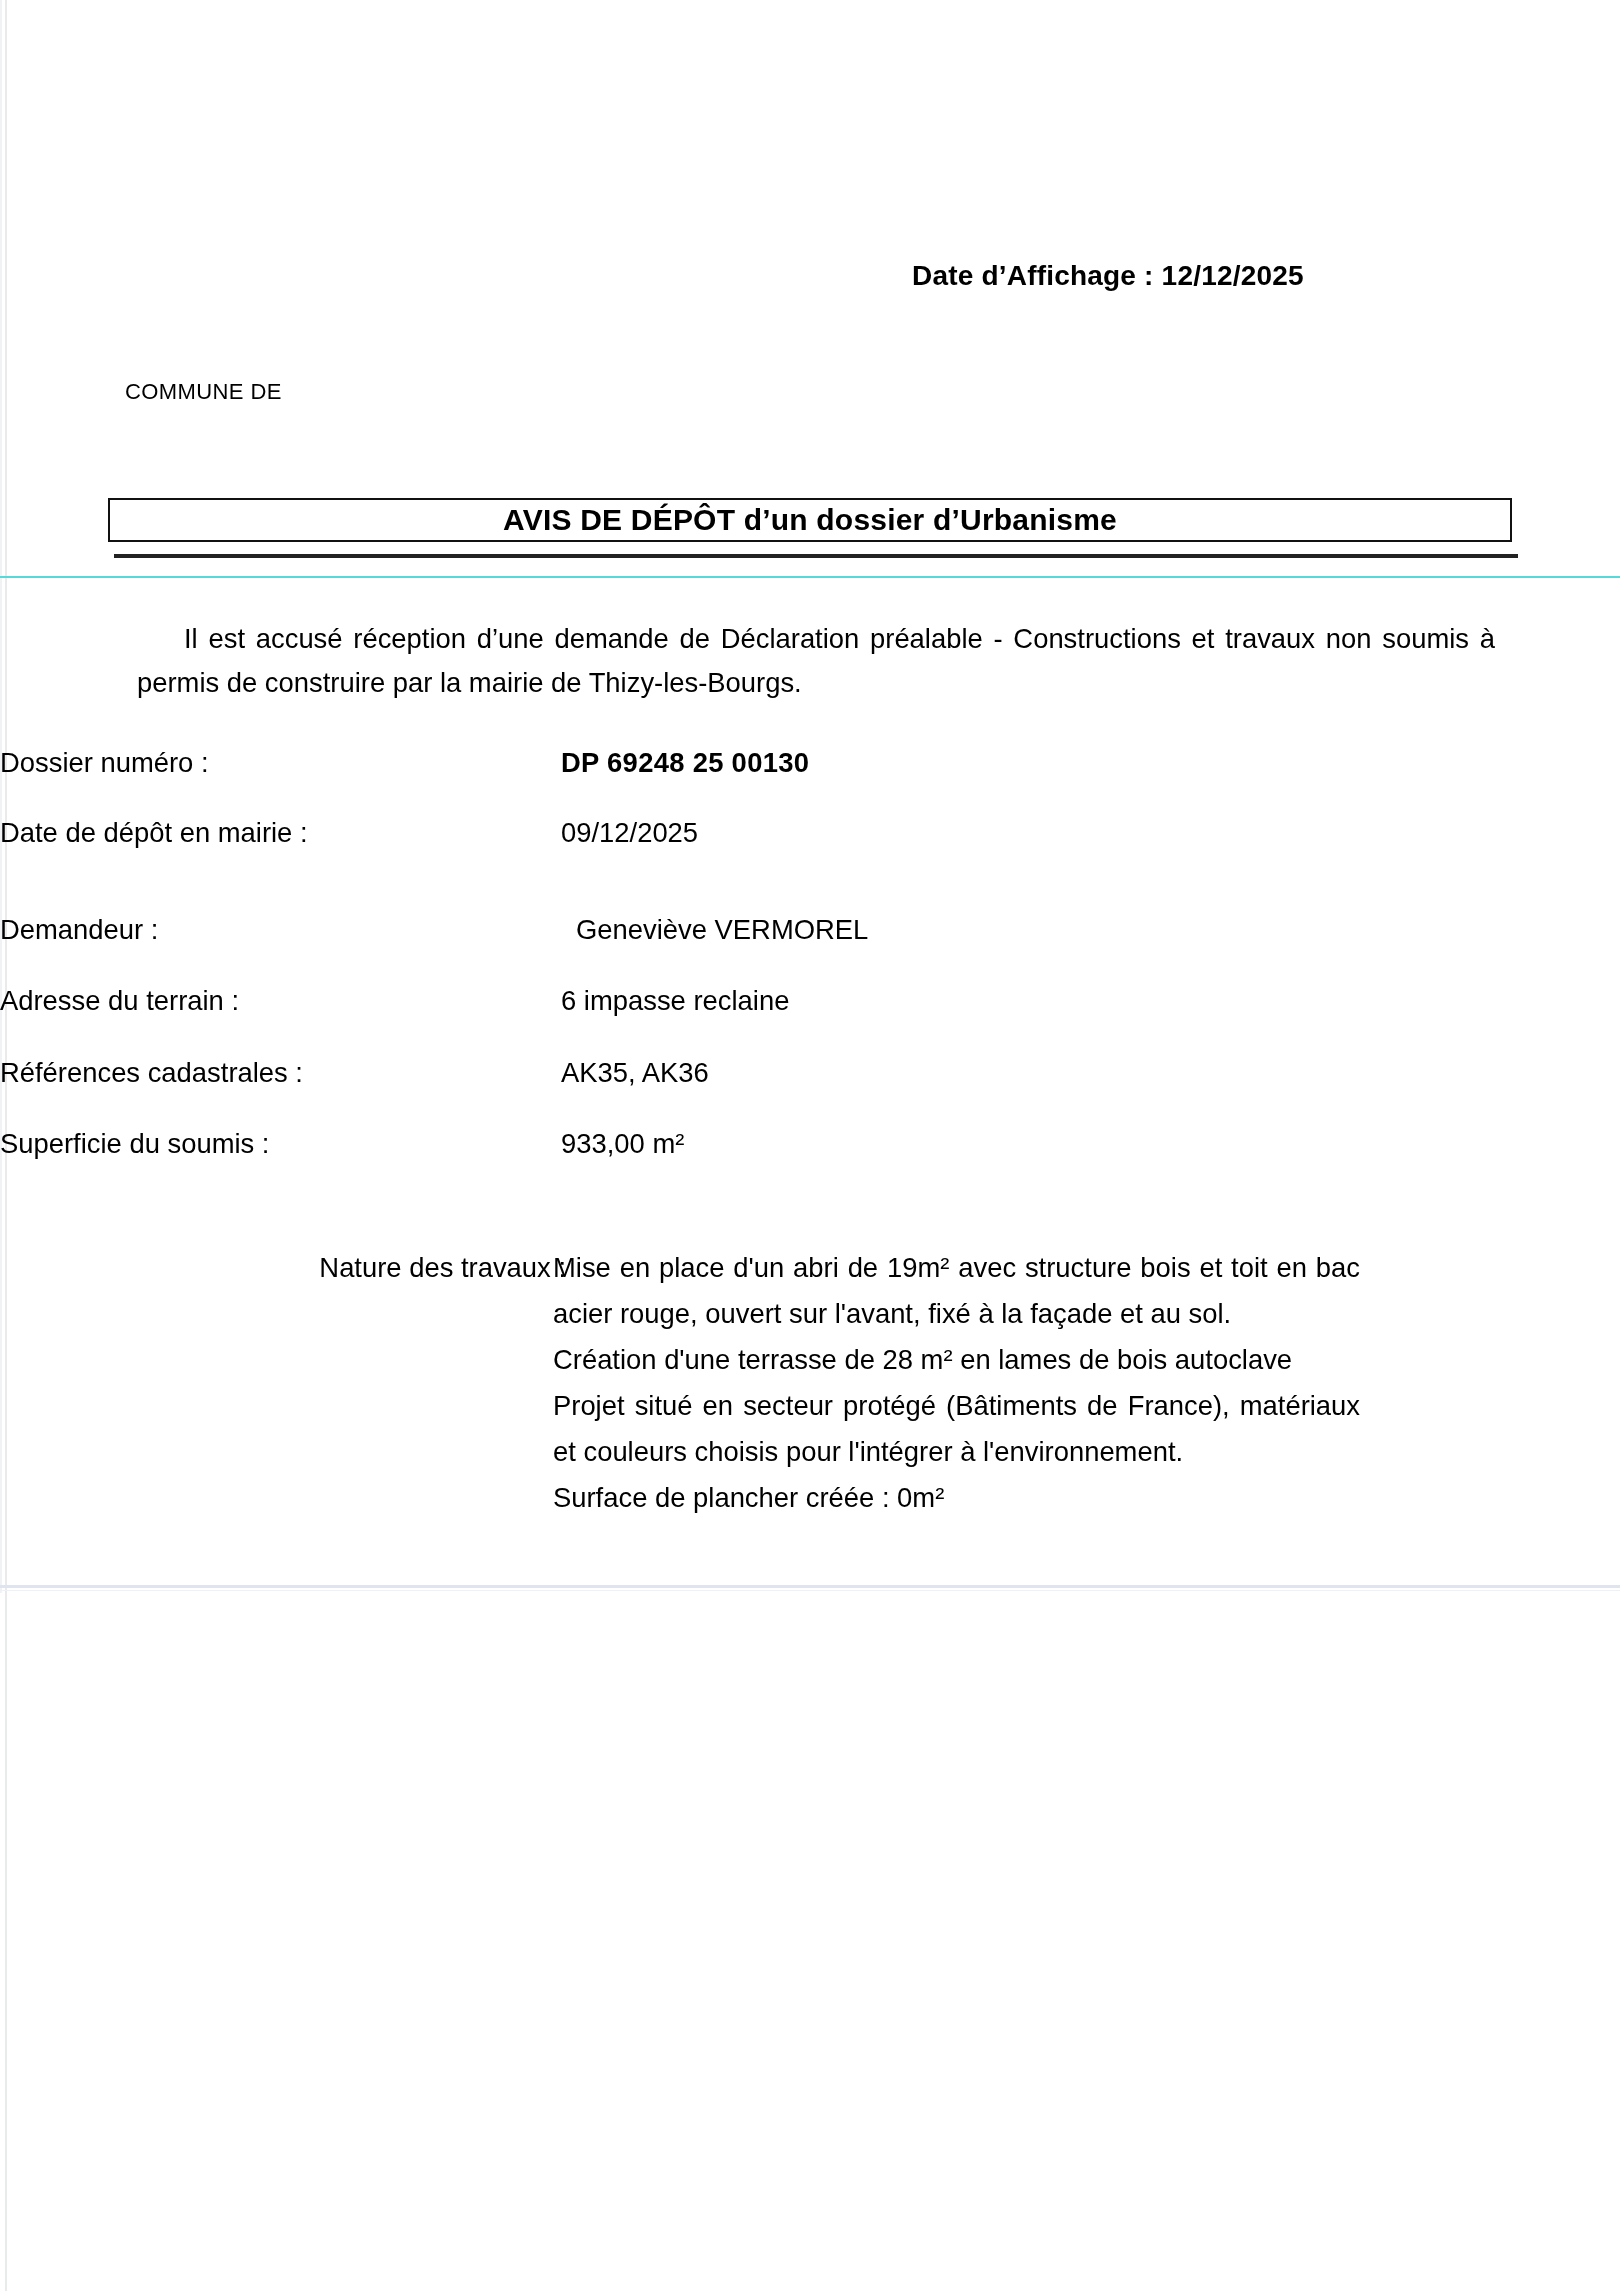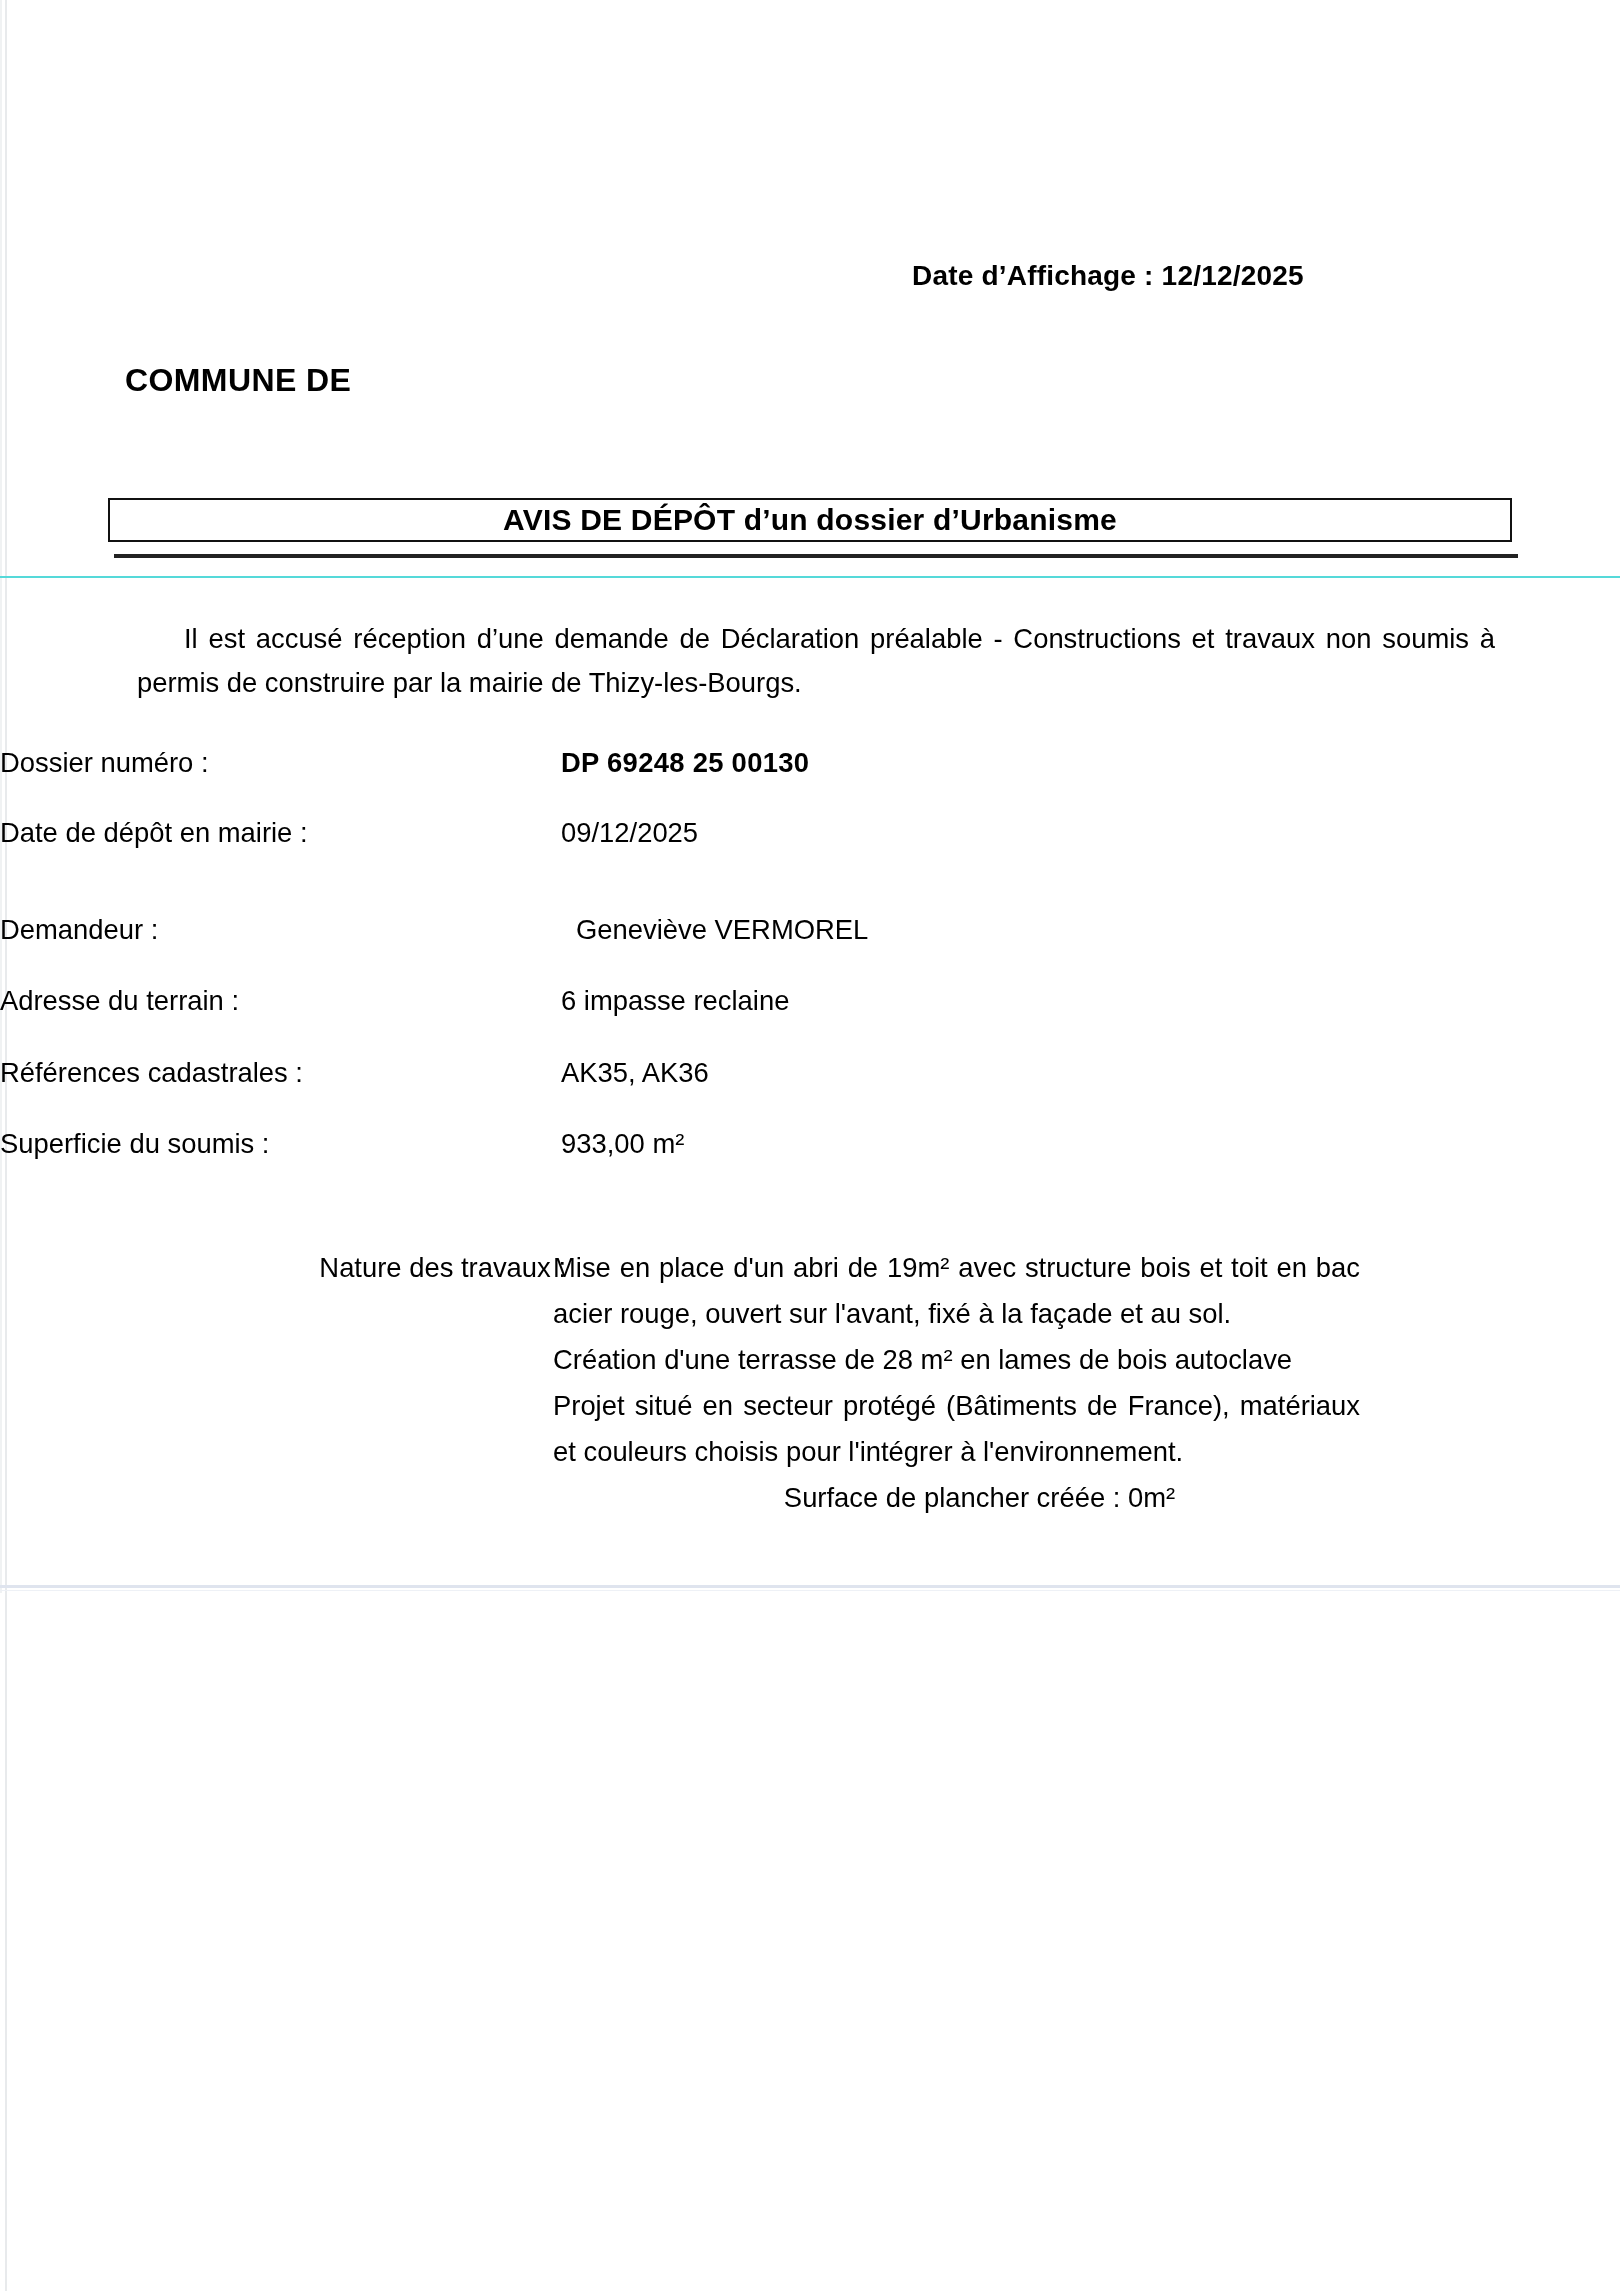--- a/index.html
+++ b/index.html
@@ -61,23 +61,23 @@
     top: 1590px;
     width: 1620px;
     height: 1px;
     background: #eef1f6;
   }
 
   
   .commune-block {
     position: absolute;
     left: 125px;
-    top: 263px;
-    font-size: 32px;
-    font-weight: bold;
+    top: 274px;
+    font-size: 22px;
+    font-weight: normal;
     line-height: 47px;
     letter-spacing: 0.4px;
     white-space: pre;
   }
   .commune-line {
     display: block;
   }
 
   .affichage-date {
     position: absolute;
@@ -196,22 +196,21 @@
     text-align: justify;
     text-justify: inter-word;
     line-height: 46px;
   }
   .nature .para {
     display: block;
     text-align: justify;
     text-justify: inter-word;
   }
   .nature .para.plain {
-    text-align: center;
-    margin-left: 46px;
+    text-align: left;
   }
 </style>
 </head>
 <body>
 
 <div id="page">
 
   <div class="scan-vline-left2"></div>
   <div class="scan-vline-left"></div>
   <div class="scan-hline-cyan"></div>

